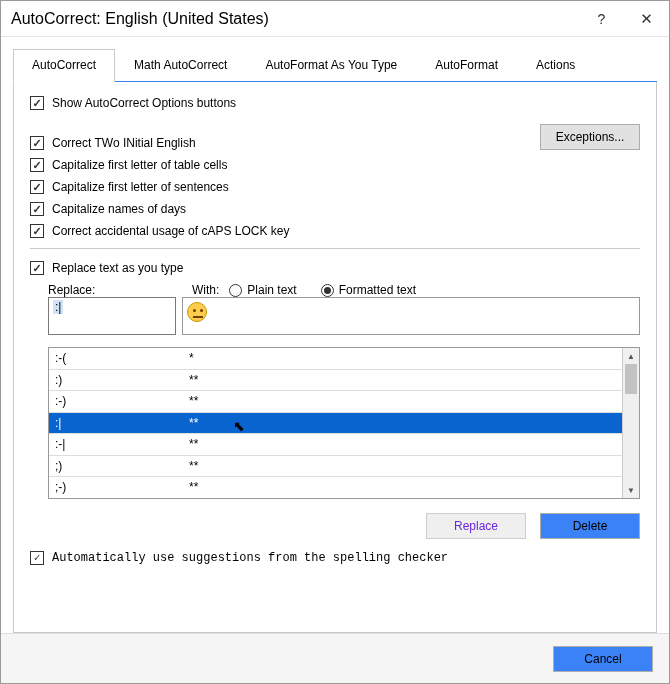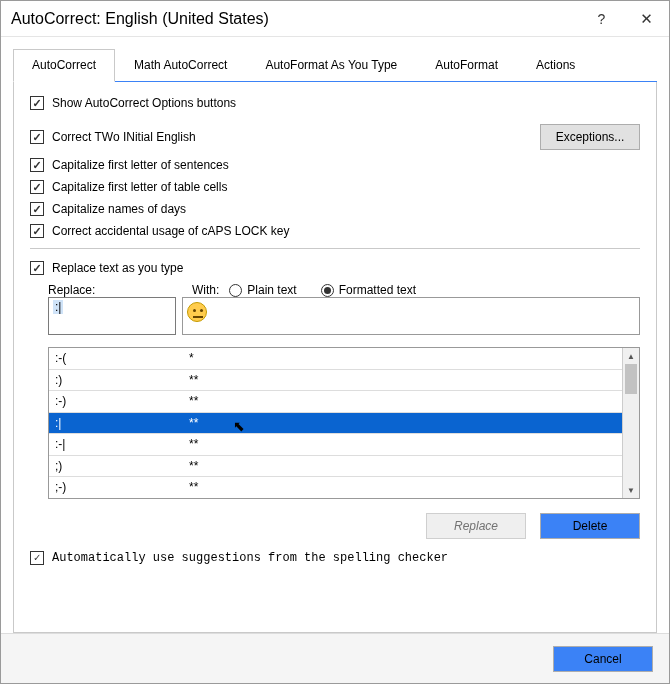--- a/index.html
+++ b/index.html
@@ -58,21 +58,21 @@
     margin-bottom: -1px;
     background: #fff;
   }
   .tabpanel {
     border: 1px solid #c9c9c9;
     border-top: none;
     padding: 14px 16px 18px 16px;
     flex: 1;
   }
   .row {
-    display: flex; align-items: center;
+    display: flex; align-items: flex-end;
     margin-bottom: 8px;
   }
   .chk {
     display: flex; align-items: center;
     font-size: 12px;
   }
   .chkbox {
     width: 14px; height: 14px;
     border: 1px solid #333;
     margin-right: 8px;
@@ -214,24 +214,23 @@
     margin: 14px 0 12px 0;
   }
   .btn {
     width: 100px; height: 26px;
     border: 1px solid #adadad;
     background: #3b82f6;
     font-size: 12px;
     display: flex; align-items: center; justify-content: center;
   }
   .btn.disabled {
-    color: #737373;
+    color: #6d28d9;
     border-color: #cfcfcf;
     background: #efefef;
-    font-style: italic;
   }
   .footer {
     height: 50px;
     display: flex; align-items: center; justify-content: flex-end;
     padding-right: 16px; gap: 14px;
     border-top: 1px solid #ddd;
     background: #f5f5f5;
   }
   .btn.primary {
     border: 1.5px solid #0067c0;
@@ -276,28 +275,28 @@
           <span>Correct TWo INitial English</span>
         </label>
         <div class="exceptions-btn">
           <span>Exceptions...</span>
         </div>
       </div>
 
       <div class="row">
         <label class="chk">
           <span class="chkbox checked"></span>
+          <span>Capitalize first letter of table cells</span>
+        </label>
+      </div>
+
+      <div class="row">
+        <label class="chk">
+          <span class="chkbox checked"></span>
           <span>Capitalize first letter of sentences</span>
-        </label>
-      </div>
-
-      <div class="row">
-        <label class="chk">
-          <span class="chkbox checked"></span>
-          <span>Capitalize first letter of table cells</span>
         </label>
       </div>
 
       <div class="row">
         <label class="chk">
           <span class="chkbox checked"></span>
           <span>Capitalize names of days</span>
         </label>
       </div>
 

